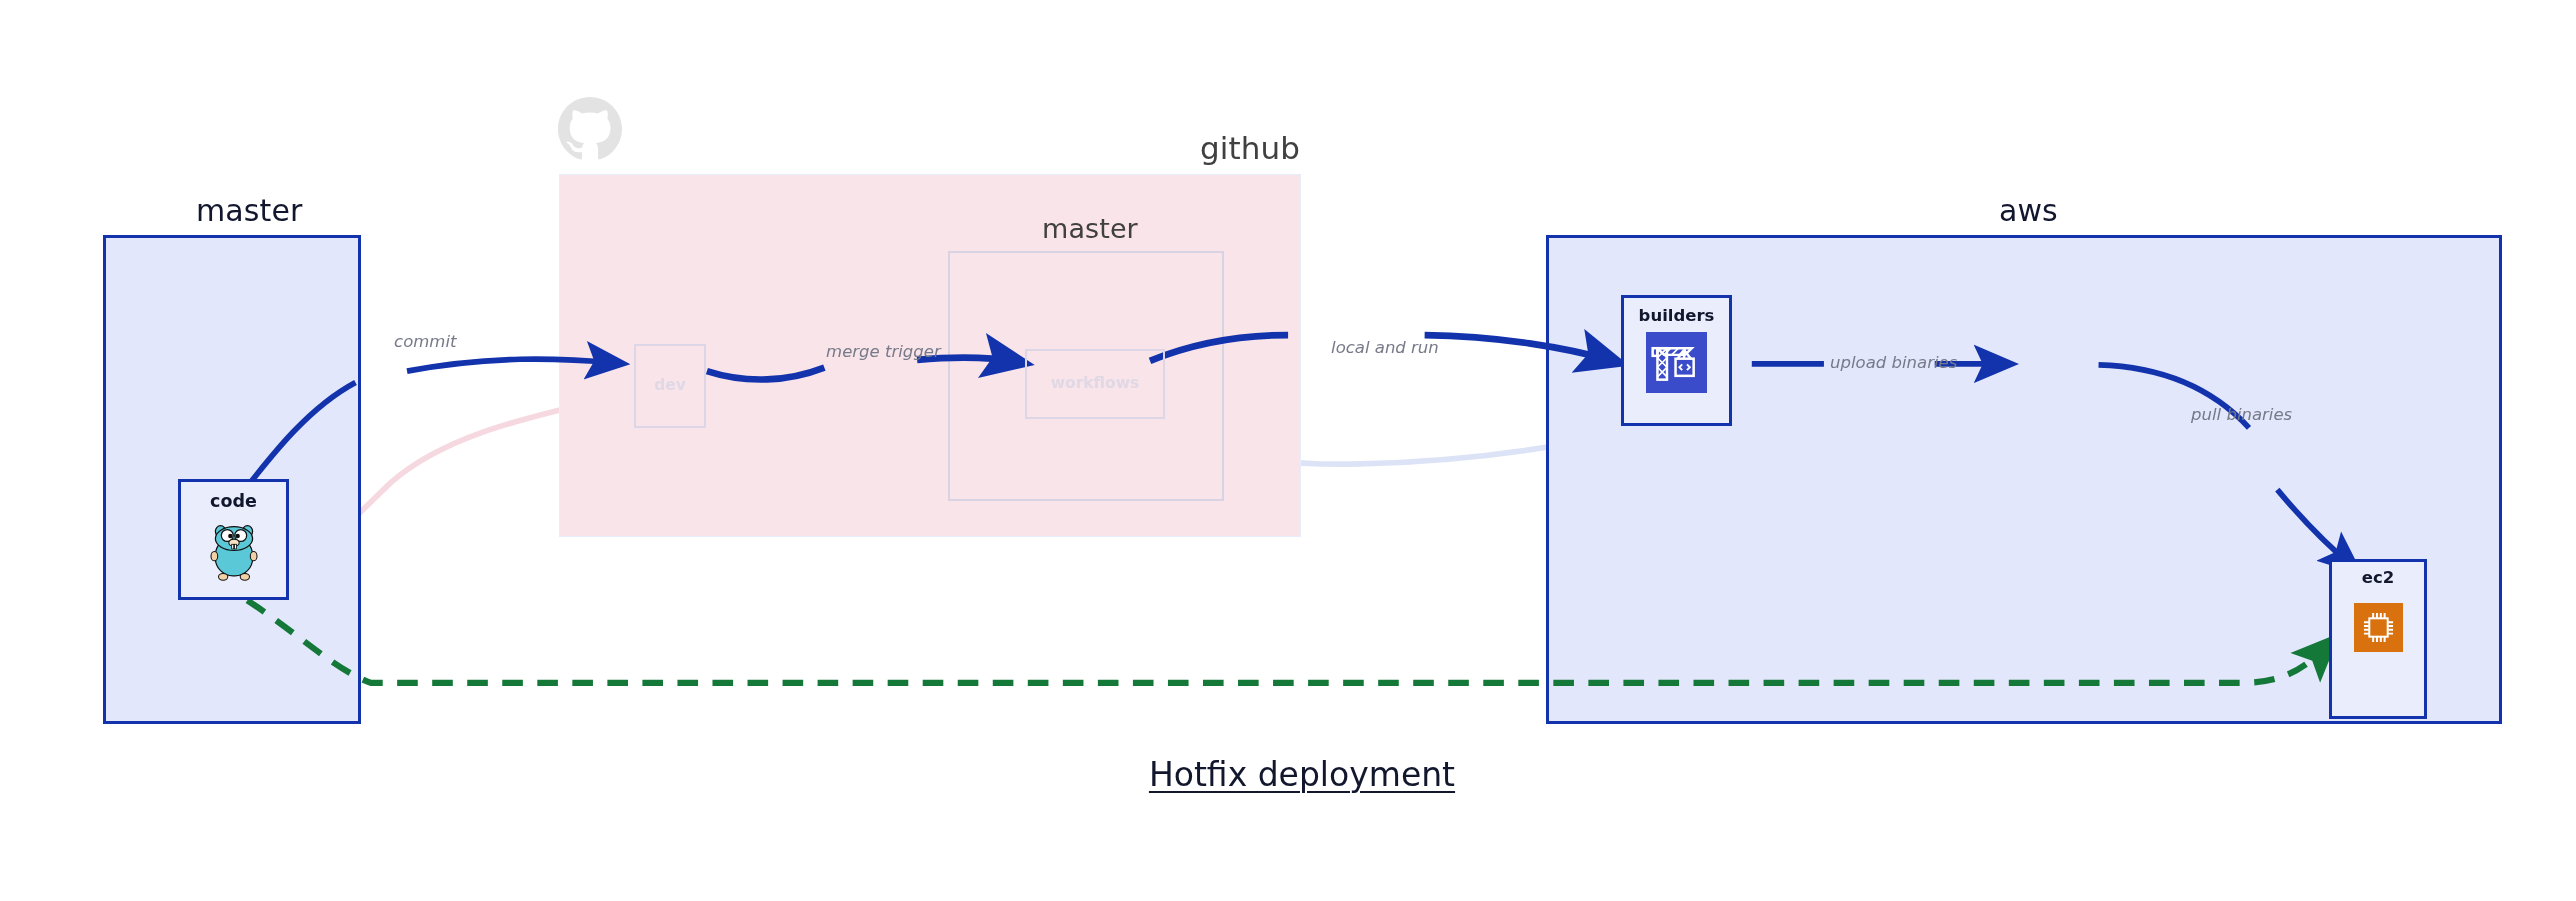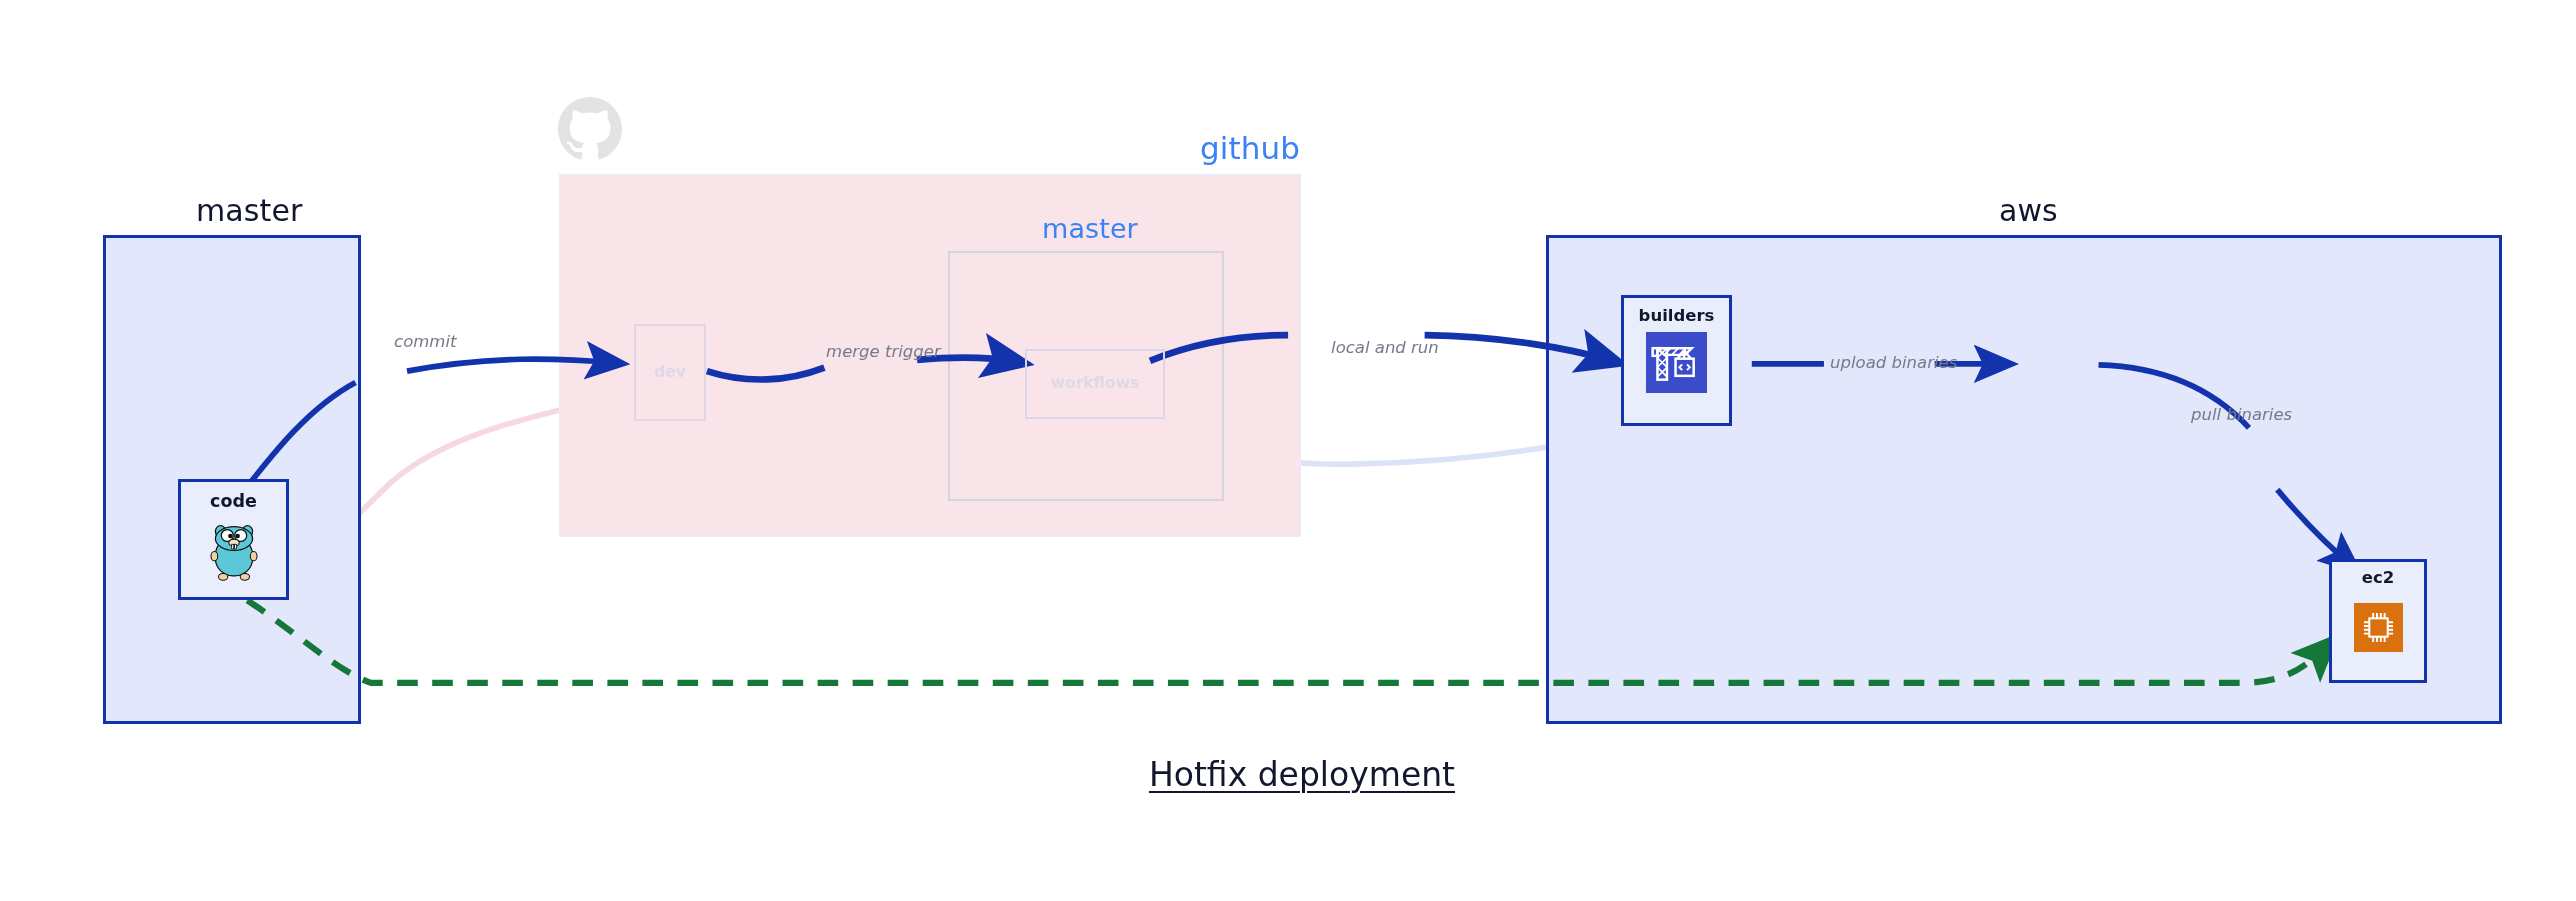--- a/index.html
+++ b/index.html
@@ -38,21 +38,21 @@
   }
 
   .group-title {
     position: absolute;
     white-space: nowrap;
     font-weight: 400;
     color: #12172e;
     letter-spacing: 0.1px;
   }
   .group-title.faded {
-    color: #3b82f6;
+    color: #404040;
   }
 
   
   .node {
     position: absolute;
     box-sizing: border-box;
     display: flex;
     flex-direction: column;
     align-items: center;
     background: #eaeefc;
@@ -236,21 +236,21 @@
 
         <ellipse cx="16" cy="70" rx="6.5" ry="9" fill="#f0d2a6" stroke="#101010" stroke-width="2"></ellipse>
         <ellipse cx="92" cy="70" rx="6.5" ry="9" fill="#f0d2a6" stroke="#101010" stroke-width="2"></ellipse>
 
         <ellipse cx="33" cy="110" rx="9" ry="6.5" fill="#f0d2a6" stroke="#101010" stroke-width="2"></ellipse>
         <ellipse cx="75" cy="110" rx="9" ry="6.5" fill="#f0d2a6" stroke="#101010" stroke-width="2"></ellipse>
       </svg>
     </span>
   </div>
 
-  <div class="node ghost" style="left:634px; top:324px; width:72px; height:97px; justify-content:center;">
+  <div class="node ghost" style="left:634px; top:344px; width:72px; height:84px; justify-content:center;">
     <span class="node-label" style="font-size:15.5px; margin:auto;">dev</span>
   </div>
 
   <div class="node ghost" style="left:1025px; top:349px; width:140px; height:70px; justify-content:center;">
     <span class="node-label" style="font-size:15.5px; margin:auto;">workflows</span>
   </div>
 
   <div class="node" style="left:1621px; top:295px; width:111px; height:131px; padding-top:10.3px;">
     <span class="node-label" style="font-size:16.5px;">builders</span>
     <span class="node-icon" style="margin-top:7.2px;">
@@ -270,21 +270,21 @@
 
           <rect x="31" y="28" width="19" height="18"></rect>
 
           <path d="M38 34 L35 37 L38 40 M43 34 L46 37 L43 40" stroke-width="2"></path>
         </g>
       </svg>
     </span>
   </div>
 
 
-  <div class="node" style="left:2329px; top:559px; width:98px; height:124px; padding-top:8.2px;gap:9px;">
+  <div class="node" style="left:2329px; top:559px; width:98px; height:160px; padding-top:8.2px;gap:9px;">
     <span class="node-label" style="font-size:16.5px;">ec2</span>
     <span class="node-icon" style="margin-top:7.2px;">
       <svg width="49" height="49" viewBox="0 0 64 64" class="icon-tile">
         <rect x="0" y="0" width="64" height="64" fill="#d9720e"></rect>
         <g fill="none" stroke="#ffffff" stroke-width="2.6">
           <rect x="20" y="20" width="24" height="24"></rect>
         </g>
         <g stroke="#ffffff" stroke-width="2.6" stroke-linecap="butt">
 
           <path d="M25 13 L25 20 M30 13 L30 20 M35 13 L35 20 M40 13 L40 20"></path>

